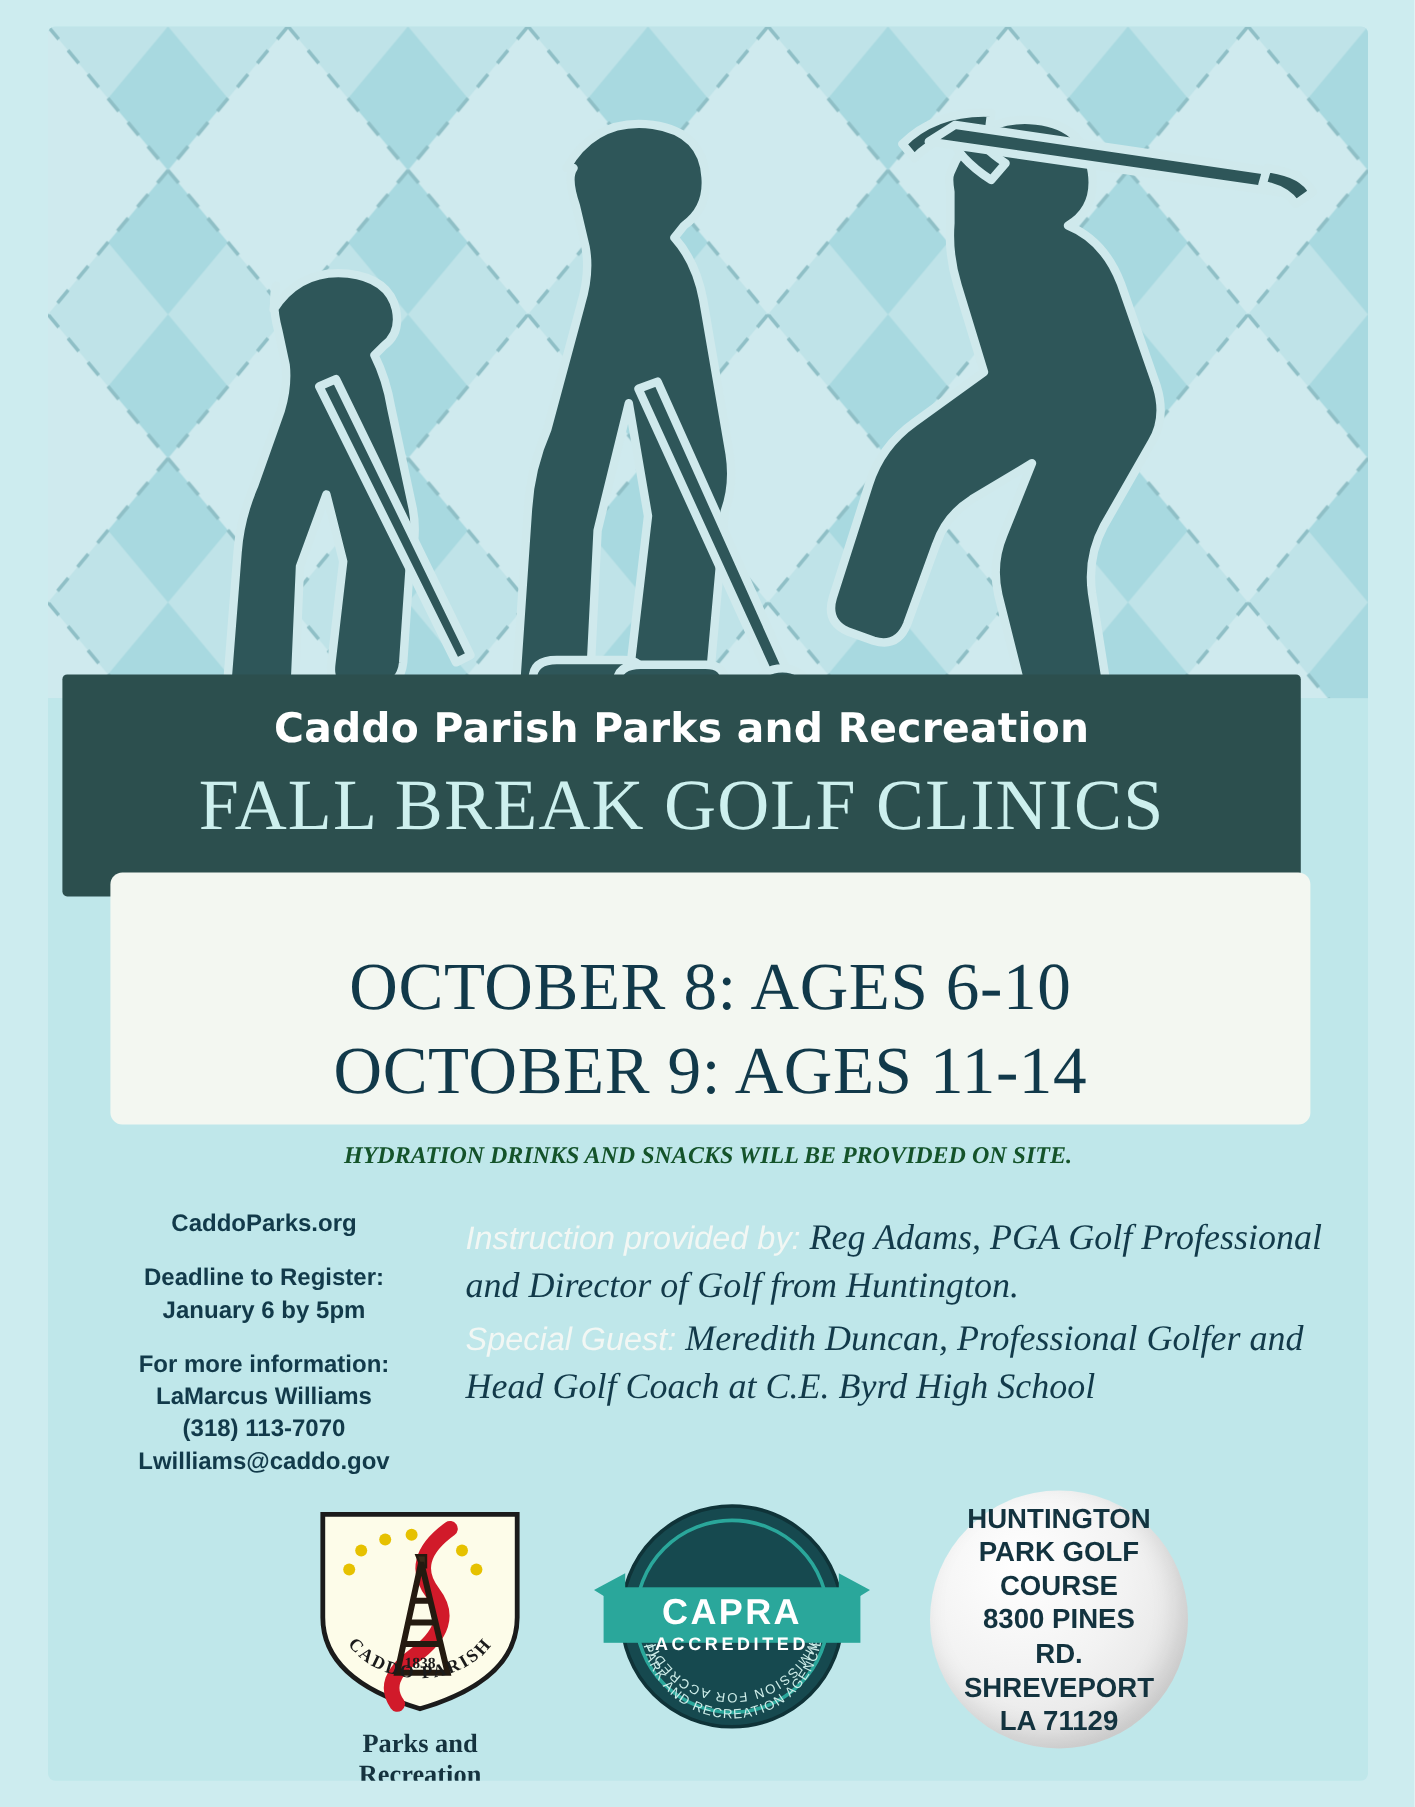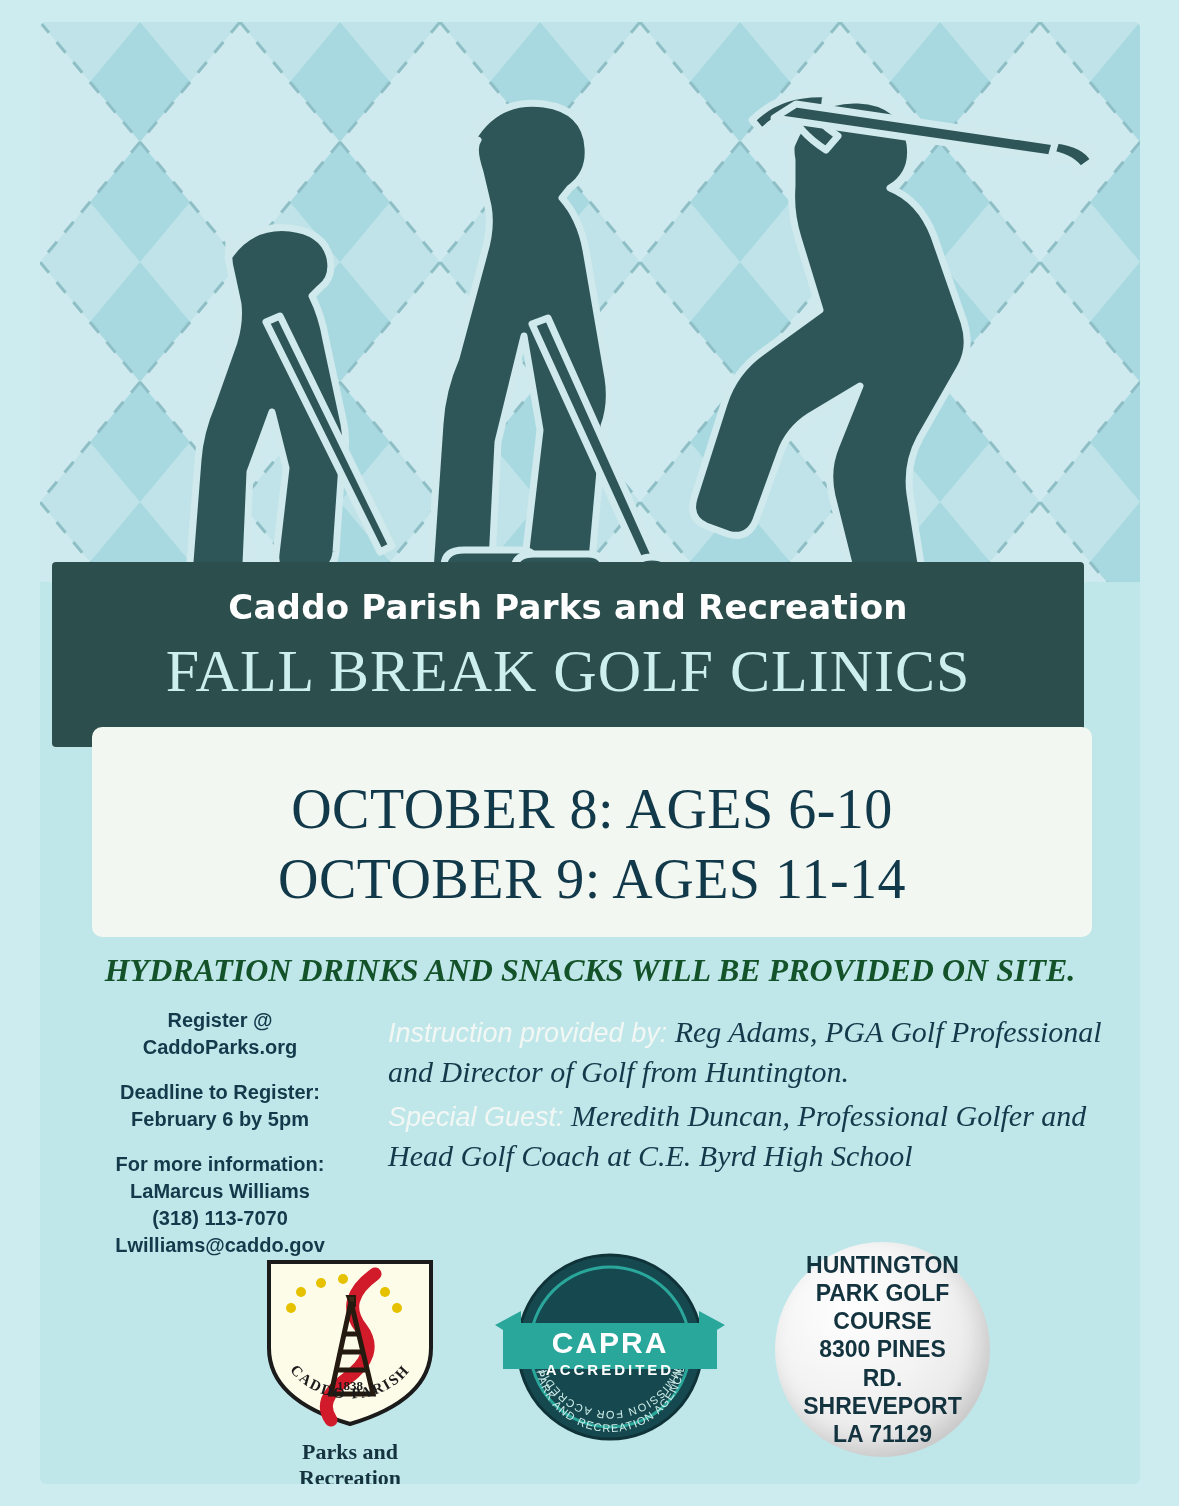--- a/index.html
+++ b/index.html
@@ -87,33 +87,33 @@
     border-radius: 10px;
     text-align: center;
     color: #163f4c;
   }
   .date-line {
     font-family: "Liberation Serif", serif;
     font-size: 56px;
     letter-spacing: 0.5px;
     color: #11394a;
   }
-  .date-line.first { padding-top: 50px; }
+  .date-line.first { padding-top: 64px; }
   .date-line.second { padding-top: 6px; }
   
   .hydration {
     position: absolute;
     left: 0;
     top: 930px;
     width: 1100px;
     text-align: center;
     font-family: "Liberation Serif", serif;
     font-style: italic;
     font-weight: bold;
-    font-size: 32px;
+    font-size: 20px;
     color: #14532a;
   }
   
   .left-col {
     position: absolute;
     left: 35px;
     top: 985px;
     width: 290px;
     text-align: center;
     color: #123a4a;
@@ -249,26 +249,25 @@
 
     <div class="dates-card">
       <div class="date-line first">OCTOBER 8: AGES 6-10</div>
       <div class="date-line second">OCTOBER 9: AGES 11-14</div>
     </div>
 
     <div class="hydration">HYDRATION DRINKS AND SNACKS WILL BE PROVIDED ON SITE.</div>
 
     <div class="left-col">
       <div class="blk">
-        <div>Register @</div>
         <div>CaddoParks.org</div>
       </div>
       <div class="blk">
         <div>Deadline to Register:</div>
-        <div>February 6 by 5pm</div>
+        <div>January 6 by 5pm</div>
       </div>
       <div class="blk">
         <div>For more information:</div>
         <div>LaMarcus Williams</div>
         <div>(318) 113-7070</div>
         <div>Lwilliams@caddo.gov</div>
       </div>
     </div>
 
     <div class="instruction">

